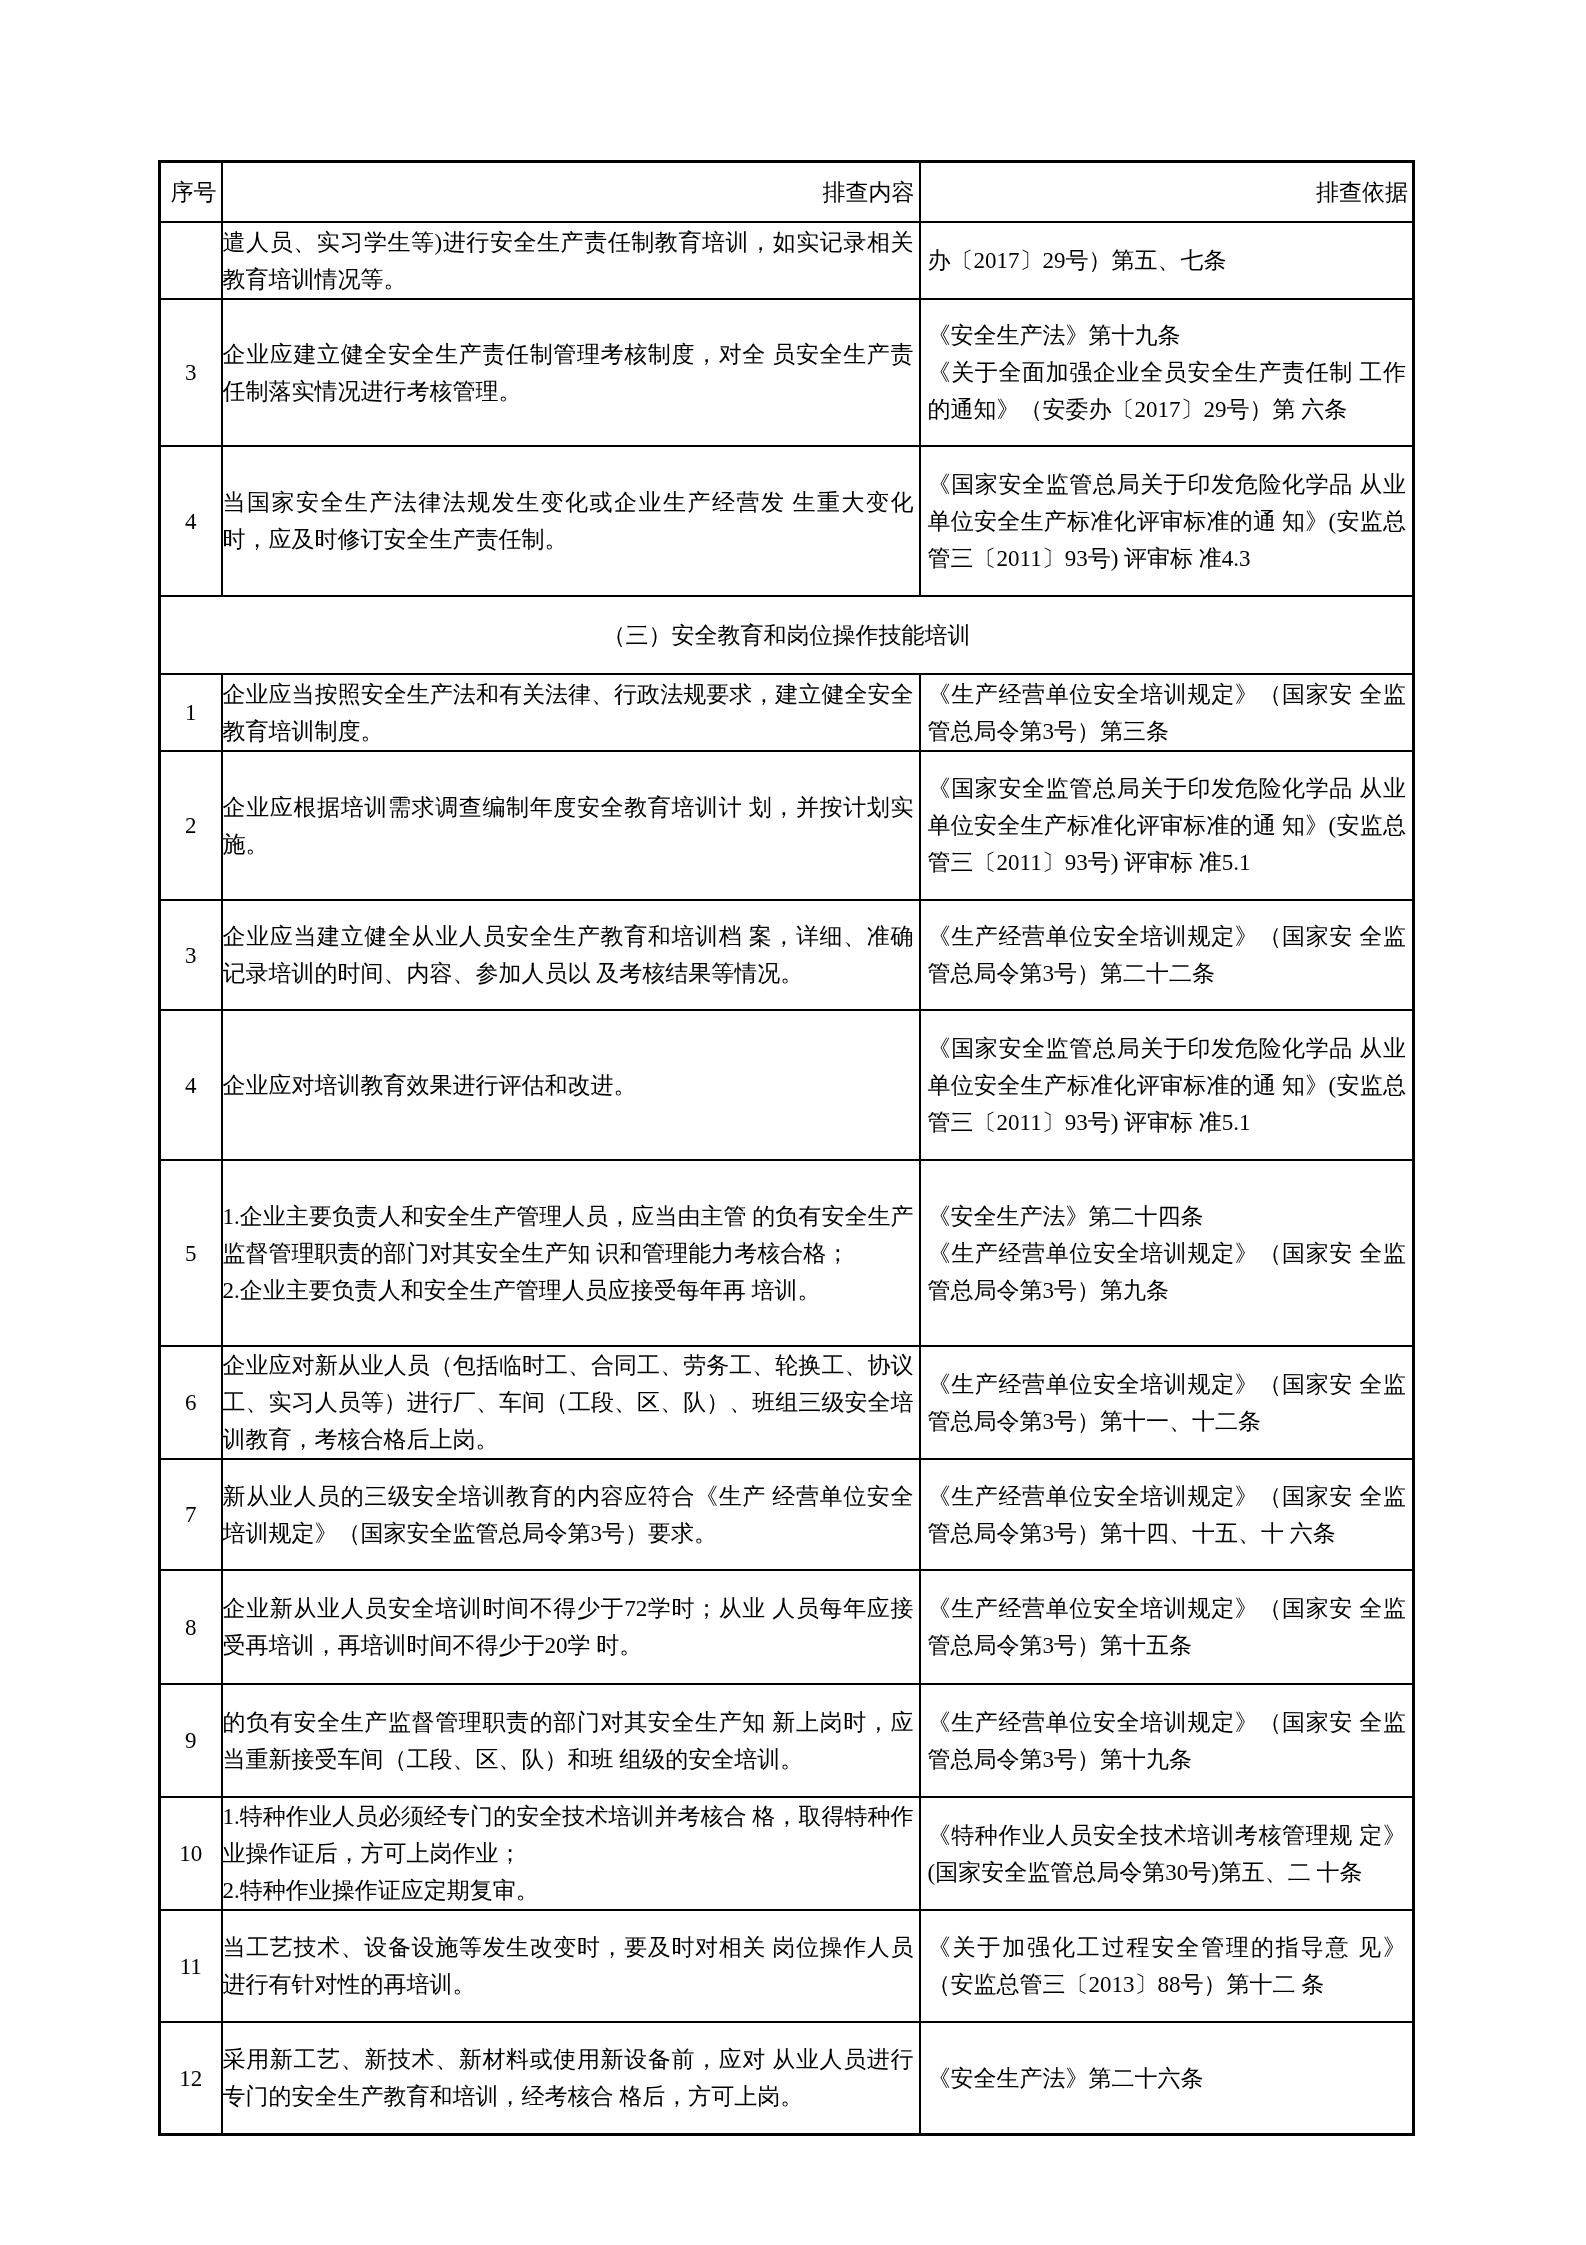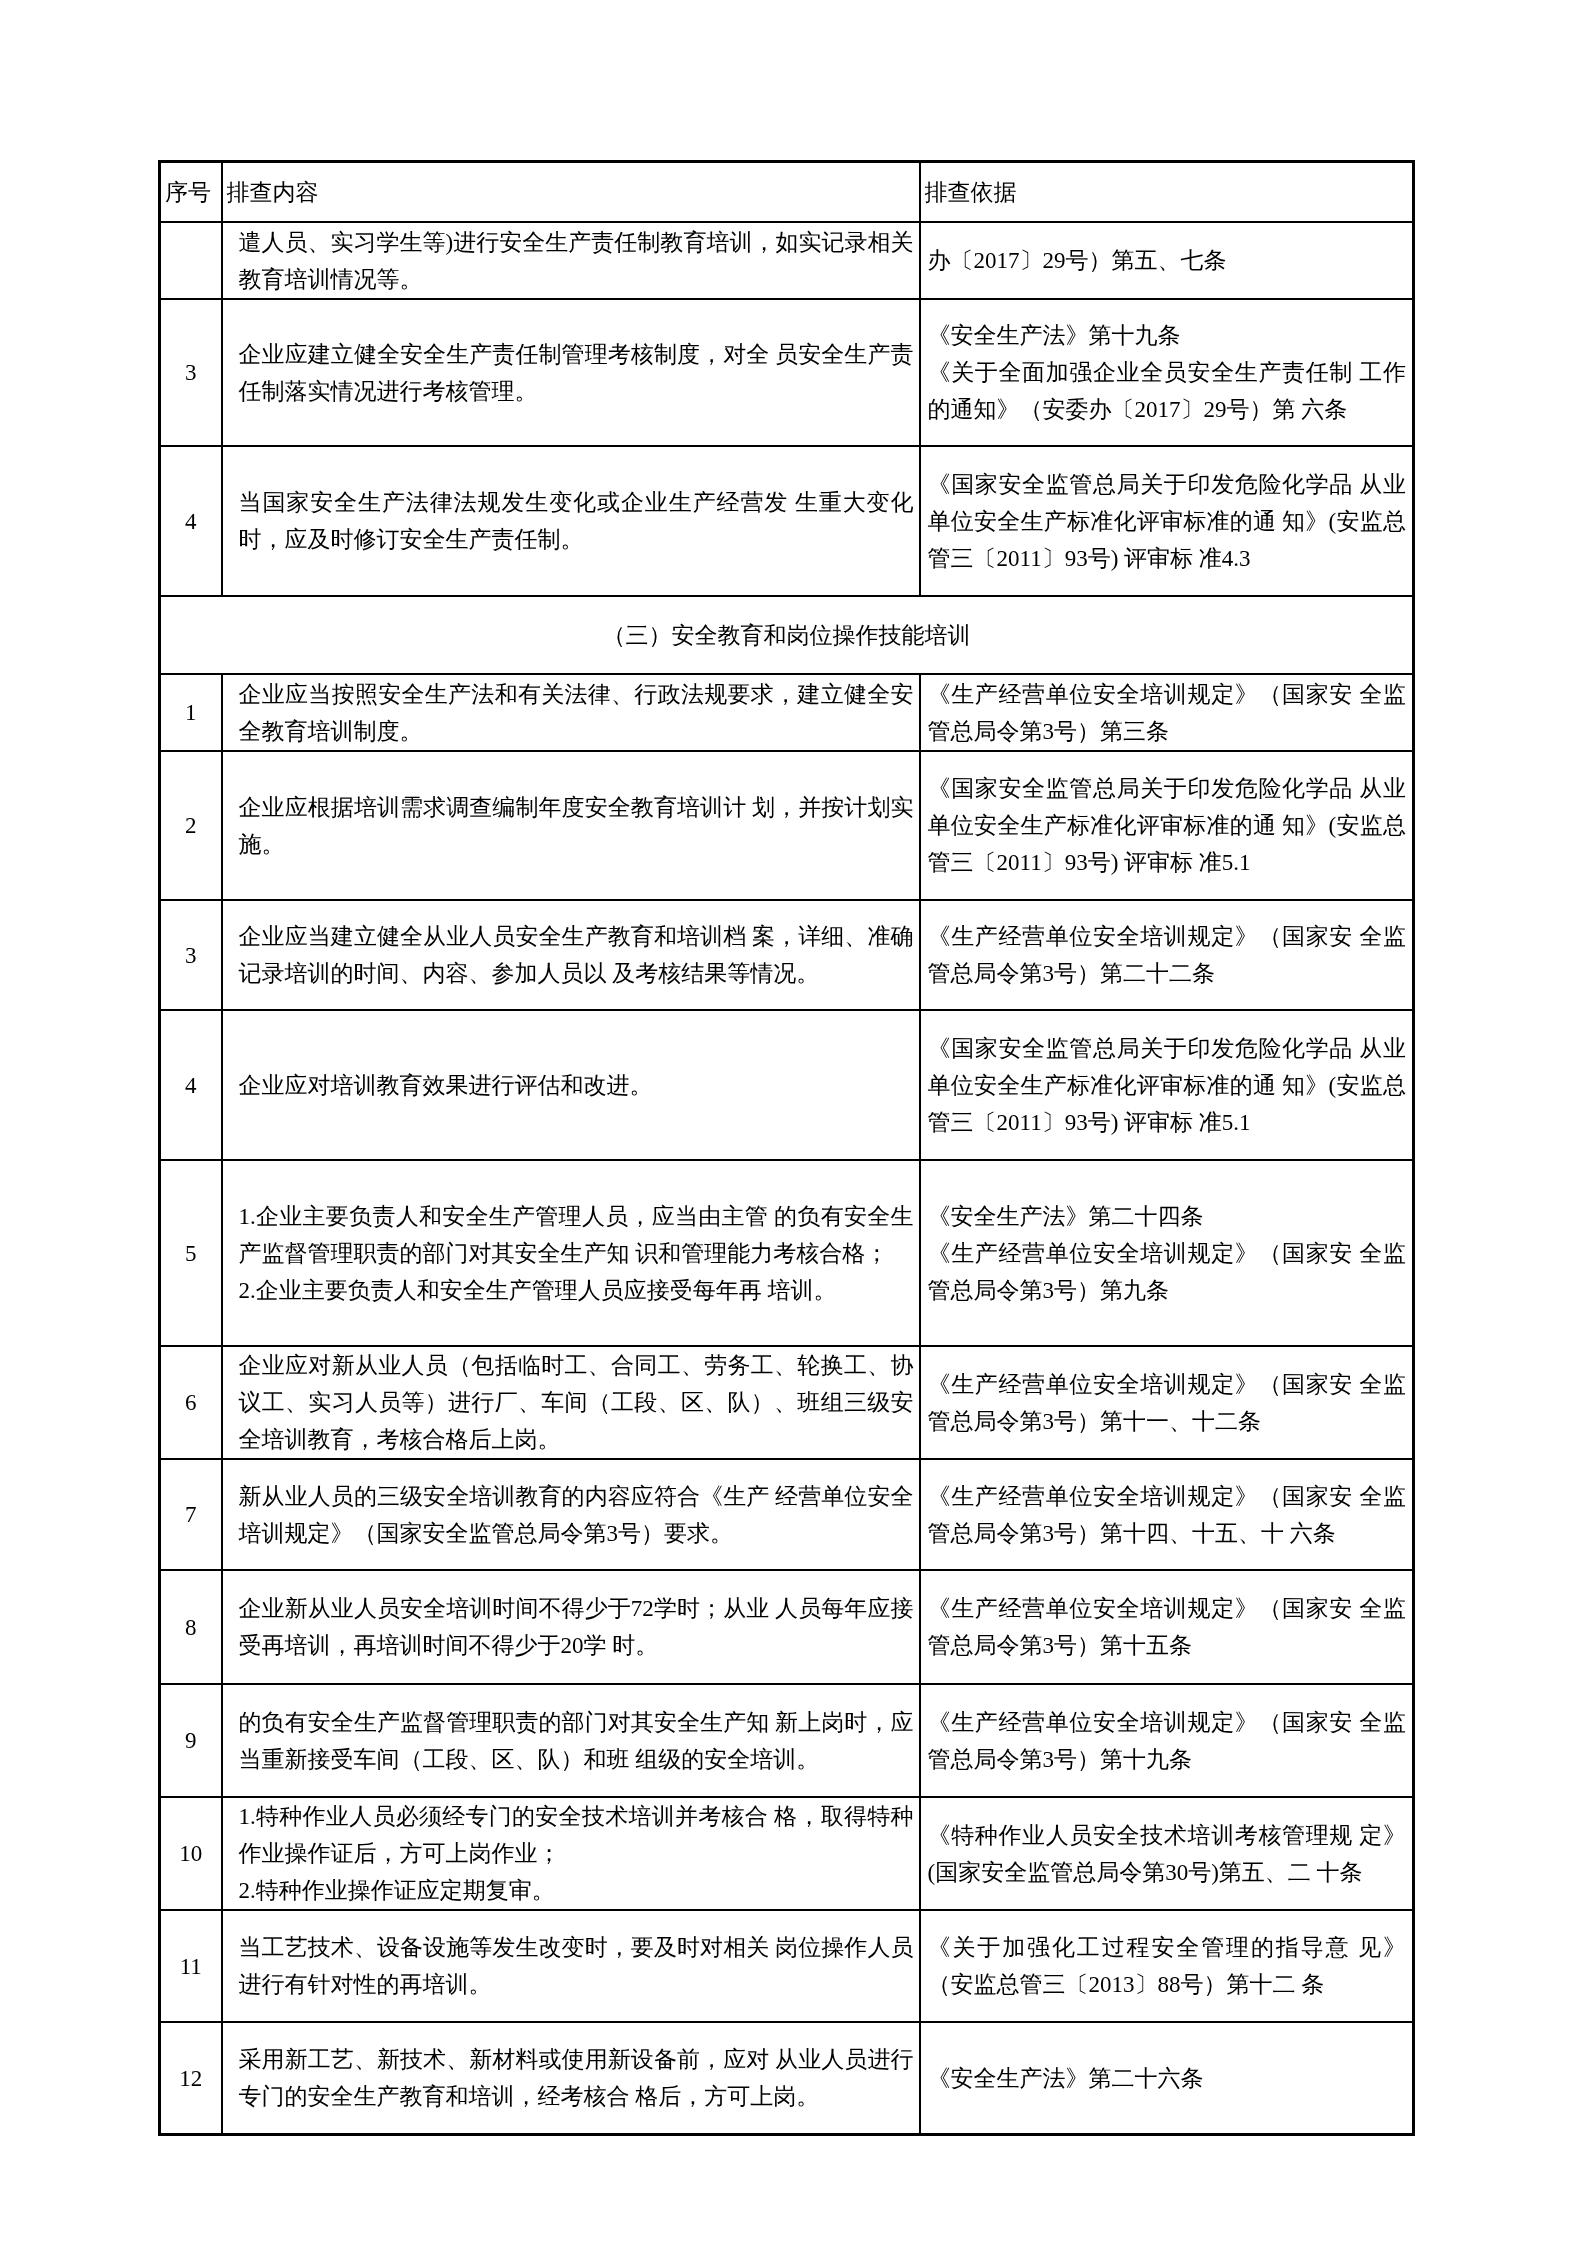--- a/index.html
+++ b/index.html
@@ -25,23 +25,23 @@
   table.checklist th, table.checklist td {
     border: 2px solid #000;
     font-size: 23px;
     line-height: 37px;
     vertical-align: middle;
     font-weight: normal;
     white-space: pre-line;
     word-break: break-all;
     overflow: hidden;
   }
-  th.head-cell { height: 58px; text-align: left; font-size: 24px; padding: 0 4px; }
+  th.head-cell { height: 58px; text-align: right; font-size: 24px; padding: 0 4px; }
   td.num-cell { text-align: center; padding: 0 2px; }
-  td.content-cell { text-align: justify; padding: 0 5px 0 16px; }
+  td.content-cell { text-align: justify; padding: 0 5px 0 0; }
   td.basis-cell { text-align: justify; padding: 0 6px 0 7px; }
   td.section-cell { text-align: center; padding: 8px 4px; font-size: 24px; }
 </style>
 </head>
 <body>
 
 <div class="sheet">
   <div class="tbl-wrap">
     <table class="checklist">
       <colgroup>

